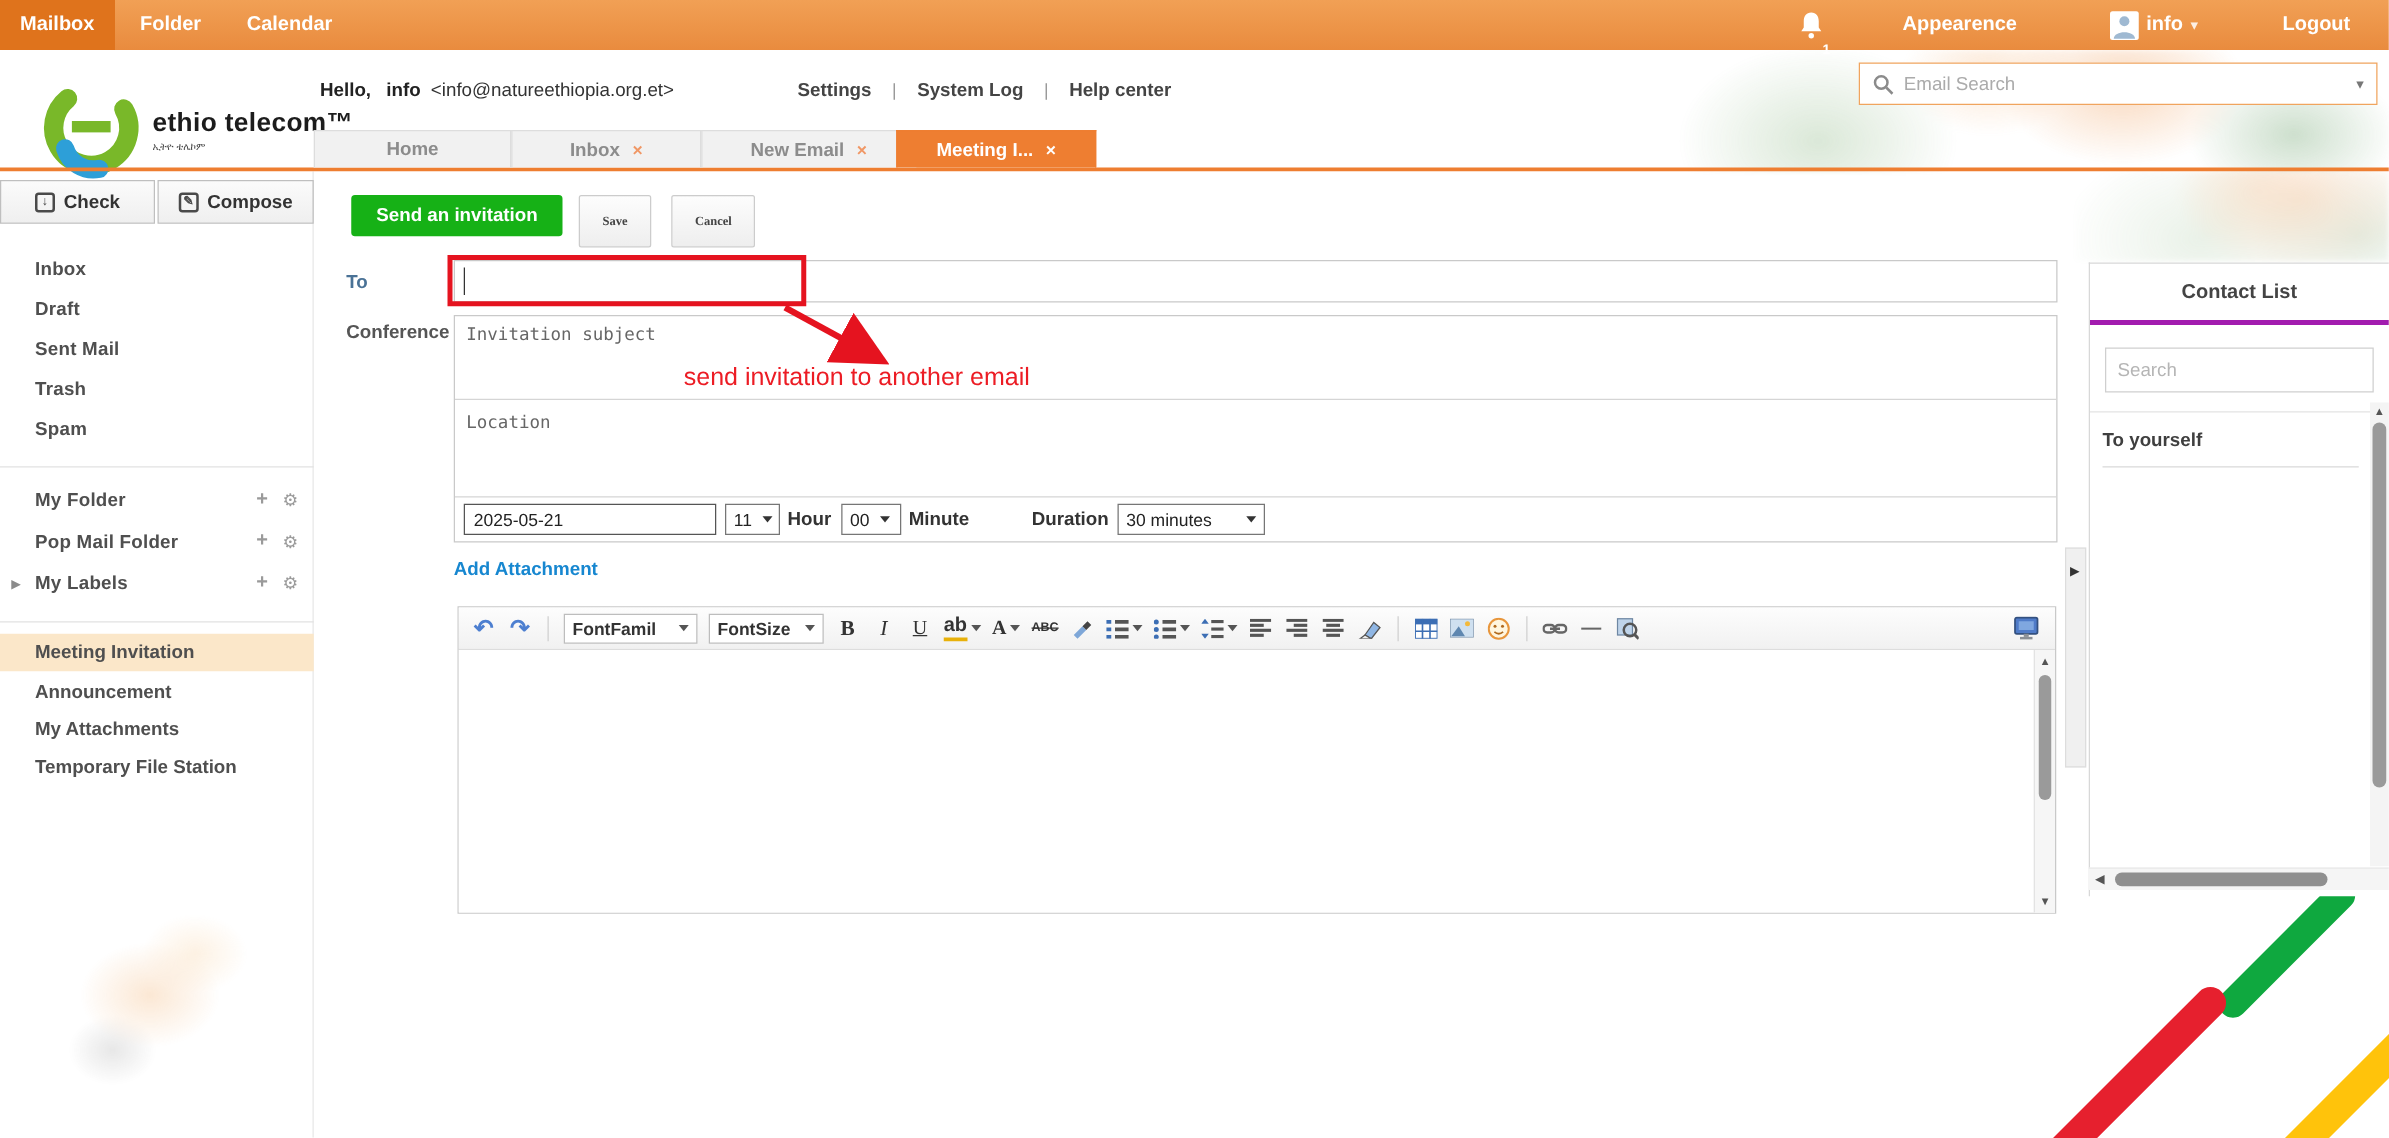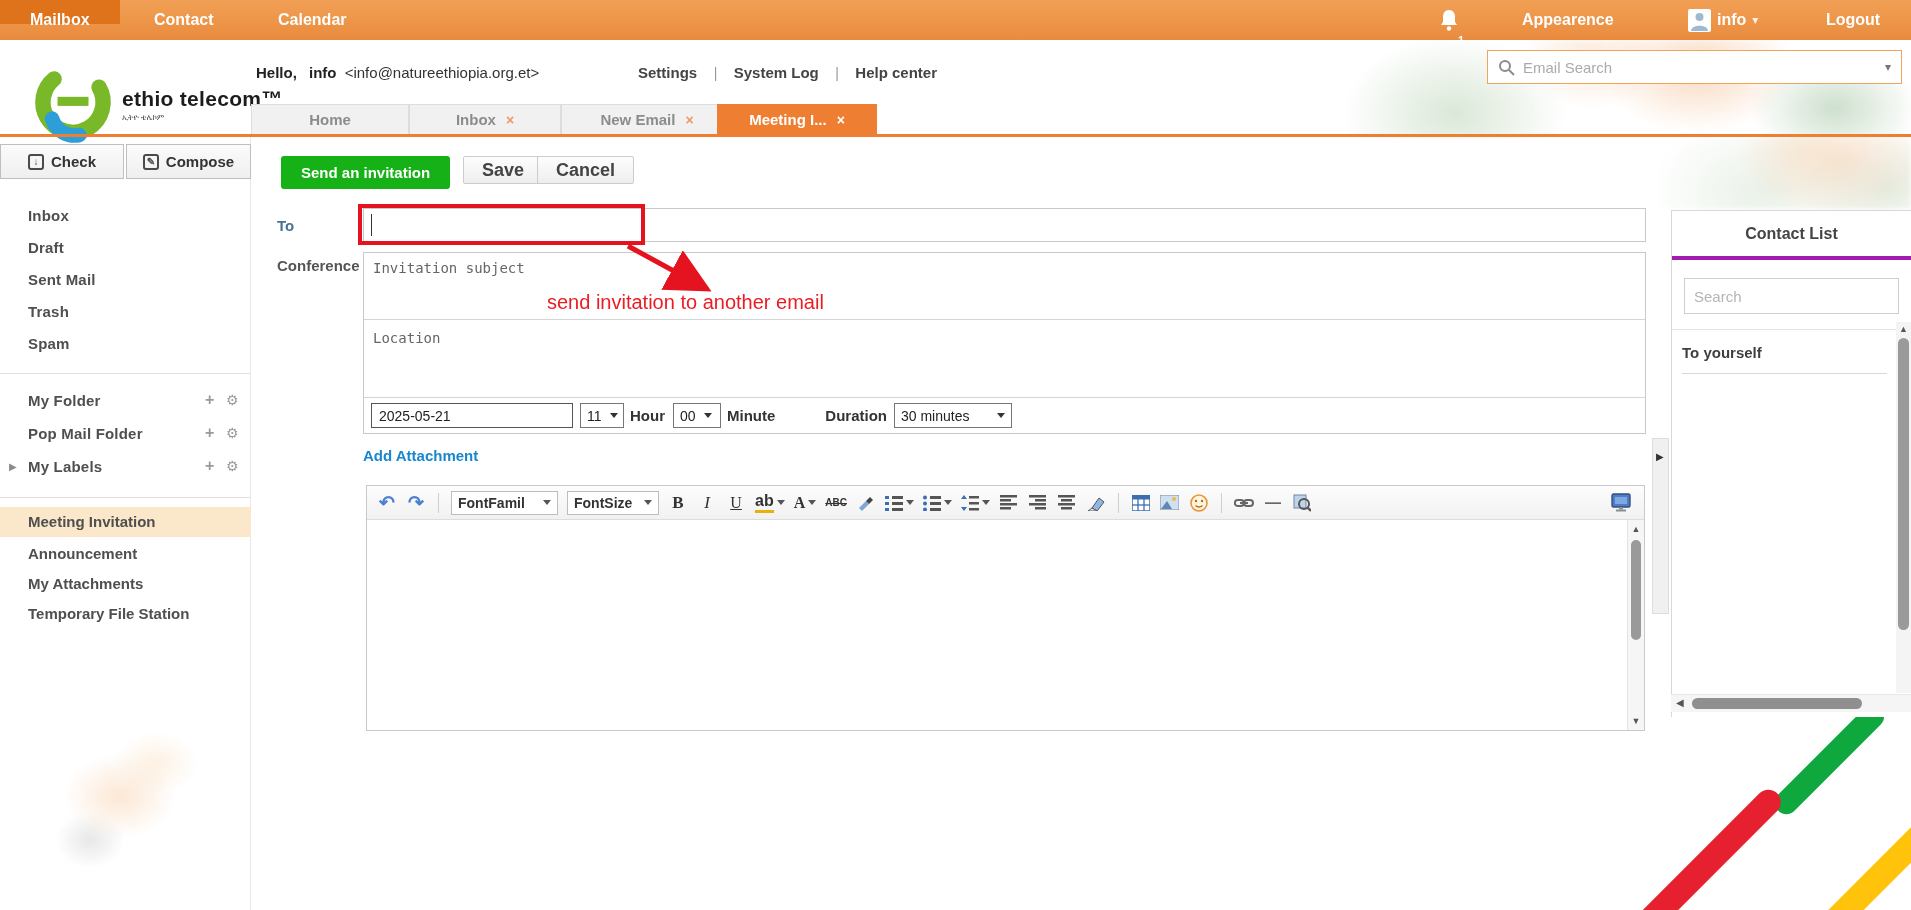--- a/index.html
+++ b/index.html
@@ -3,21 +3,21 @@
 <meta charset="utf-8">
 <style>
   * { margin:0; padding:0; box-sizing:border-box; }
   html,body { width:1911px; height:910px; overflow:hidden; background:#fff;
     font-family:"Liberation Sans", sans-serif; }
   .abs { position:absolute; }
 
   
   .topbar { left:0; top:0; width:1911px; height:40px;
     background:linear-gradient(#F1A055,#E98B3E); z-index:30; }
-  .topbar-item { height:24px; line-height:40px; padding:0 30px; color:#fff;
+  .topbar-item { height:40px; line-height:40px; padding:0 16px; color:#fff;
     font-weight:bold; font-size:16px; display:inline-block; cursor:pointer; }
   .topbar-item.active { background:#DF731C; }
   .topbar-right-label { color:#fff; font-weight:bold; font-size:16px; line-height:40px; }
   .bell-badge { color:#fff; font-size:11px; font-weight:bold; position:relative; top:-9px; }
   .avatar-box { width:23px; height:23px; background:#fff; border-radius:2px;
     display:inline-block; vertical-align:middle; margin-right:6px; overflow:hidden; }
   .caret-white { color:rgba(255,255,255,.85); font-size:12px; }
 
   
   .header { left:0; top:40px; width:1911px; height:97px; background:#fff; z-index:5; }
@@ -61,22 +61,22 @@
   .side-tri  { position:absolute; left:9px; color:#8b8b8b; font-size:10px; cursor:pointer; }
   .module-row { position:absolute; left:0; width:251px; height:30px; line-height:30px; cursor:pointer; }
   .module-row span { margin-left:28px; font-size:15px; font-weight:600; color:#4F4F4F; }
   .module-row.active { background:#FBE7C9; }
 
   
   .btn-green { background:#16B116; color:#fff; font-weight:bold; font-size:15px;
     border:none; border-radius:3px; padding:0 20px; height:33px; cursor:pointer;
     font-family:"Liberation Sans",sans-serif; }
   .btn-gray { background:linear-gradient(#FDFDFD,#EEE); border:1px solid #CCC; color:#444;
-    font-weight:bold; font-size:18px; border-radius:2px; height:28px; padding:0 18px;
-    cursor:pointer; font-family:Liberation Sans, sans-serif; }
+    font-weight:bold; font-size:10px; border-radius:2px; height:42px; padding:0 18px;
+    cursor:pointer; font-family:Liberation Serif, serif; }
 
   
   .flabel { font-size:15px; font-weight:bold; color:#555; }
   .to-label { color:#4A7296; }
   .to-input { left:363px; top:208px; width:1283px; height:34px; border:1px solid #C9C9C9;
     background:#fff; }
   .caret-line { left:371px; top:214px; width:1px; height:22px; background:#333; }
   .form-box { left:363px; top:252px; width:1283px; border:1px solid #C9C9C9; background:#fff; }
   .form-row { position:relative; border-bottom:1px solid #D5D5D5; }
   .mono-ph { font-family:"DejaVu Sans Mono", monospace; font-size:14px; color:#666; }
@@ -142,21 +142,21 @@
   
   .stripe { position:absolute; border-radius:14px; z-index:1; }
 
   svg { display:block; }
 </style>
 </head>
 <body>
 
 <div class="abs topbar">
   <div class="topbar-item active">Mailbox</div>
-  <div class="topbar-item">Contact</div>
+  <div class="topbar-item">Folder</div>
   <div class="topbar-item">Calendar</div>
 
   <div class="abs" style="left:1438px; top:8px;">
     <svg width="22" height="24" viewBox="0 0 22 24">
       <path d="M11 2 C7 2 5 5 5 9 L5 14 L3 17 L19 17 L17 14 L17 9 C17 5 15 2 11 2 Z" fill="#fff"></path>
       <circle cx="11" cy="20.5" r="2.2" fill="#fff"></circle>
     </svg>
     <span class="bell-badge abs" style="left:20px; top:-2px;">1</span>
   </div>
 

